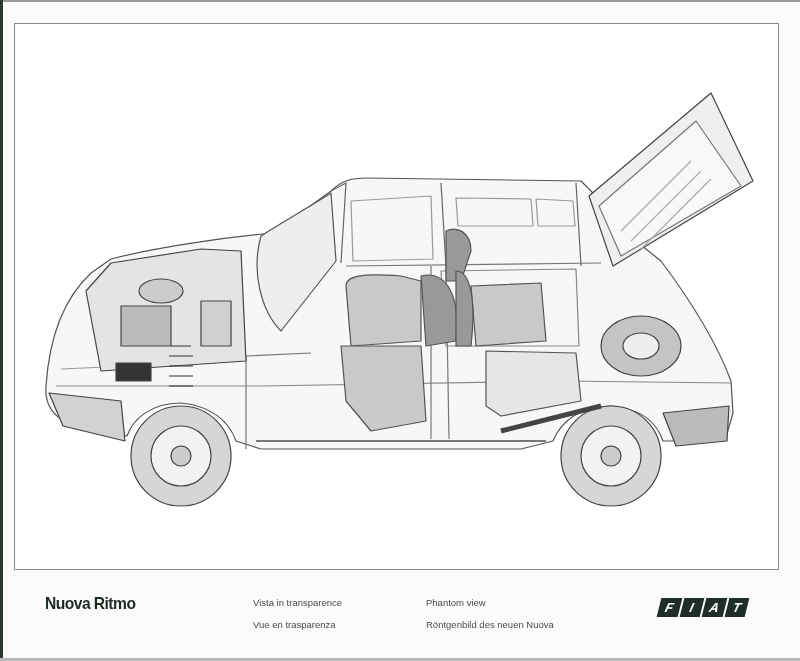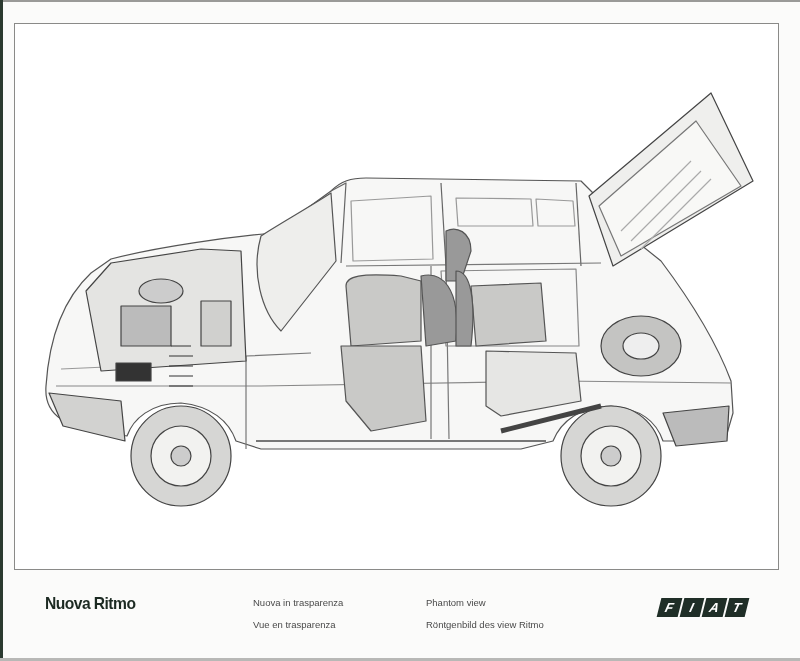--- a/index.html
+++ b/index.html
@@ -112,23 +112,23 @@
     <g>
       <path d="M662,412 L728,405 L726,440 L675,445 Z" fill="#bbb" stroke="#444"></path>
     </g>
     <g>
       <path d="M48,392 L120,400 L124,440 L62,425 Z" fill="#d2d2d0" stroke="#444"></path>
     </g>
   </svg>
 </div>
 
 <div class="title">Nuova Ritmo</div>
-<div class="cap" style="left:253px;top:597px;">Nuova in trasparenza</div>
+<div class="cap" style="left:253px;top:597px;">Vista in transparence</div>
 <div class="cap" style="left:253px;top:619px;">Vue en trasparenza</div>
 <div class="cap" style="left:426px;top:597px;">Phantom view</div>
-<div class="cap" style="left:426px;top:619px;">Röntgenbild des view Ritmo</div>
+<div class="cap" style="left:426px;top:619px;">Röntgenbild des neuen Nuova</div>
 
 <div class="logo">
   <span>F</span>
   <span>I</span>
   <span>A</span>
   <span>T</span>
 </div>
 
 </body></html>

